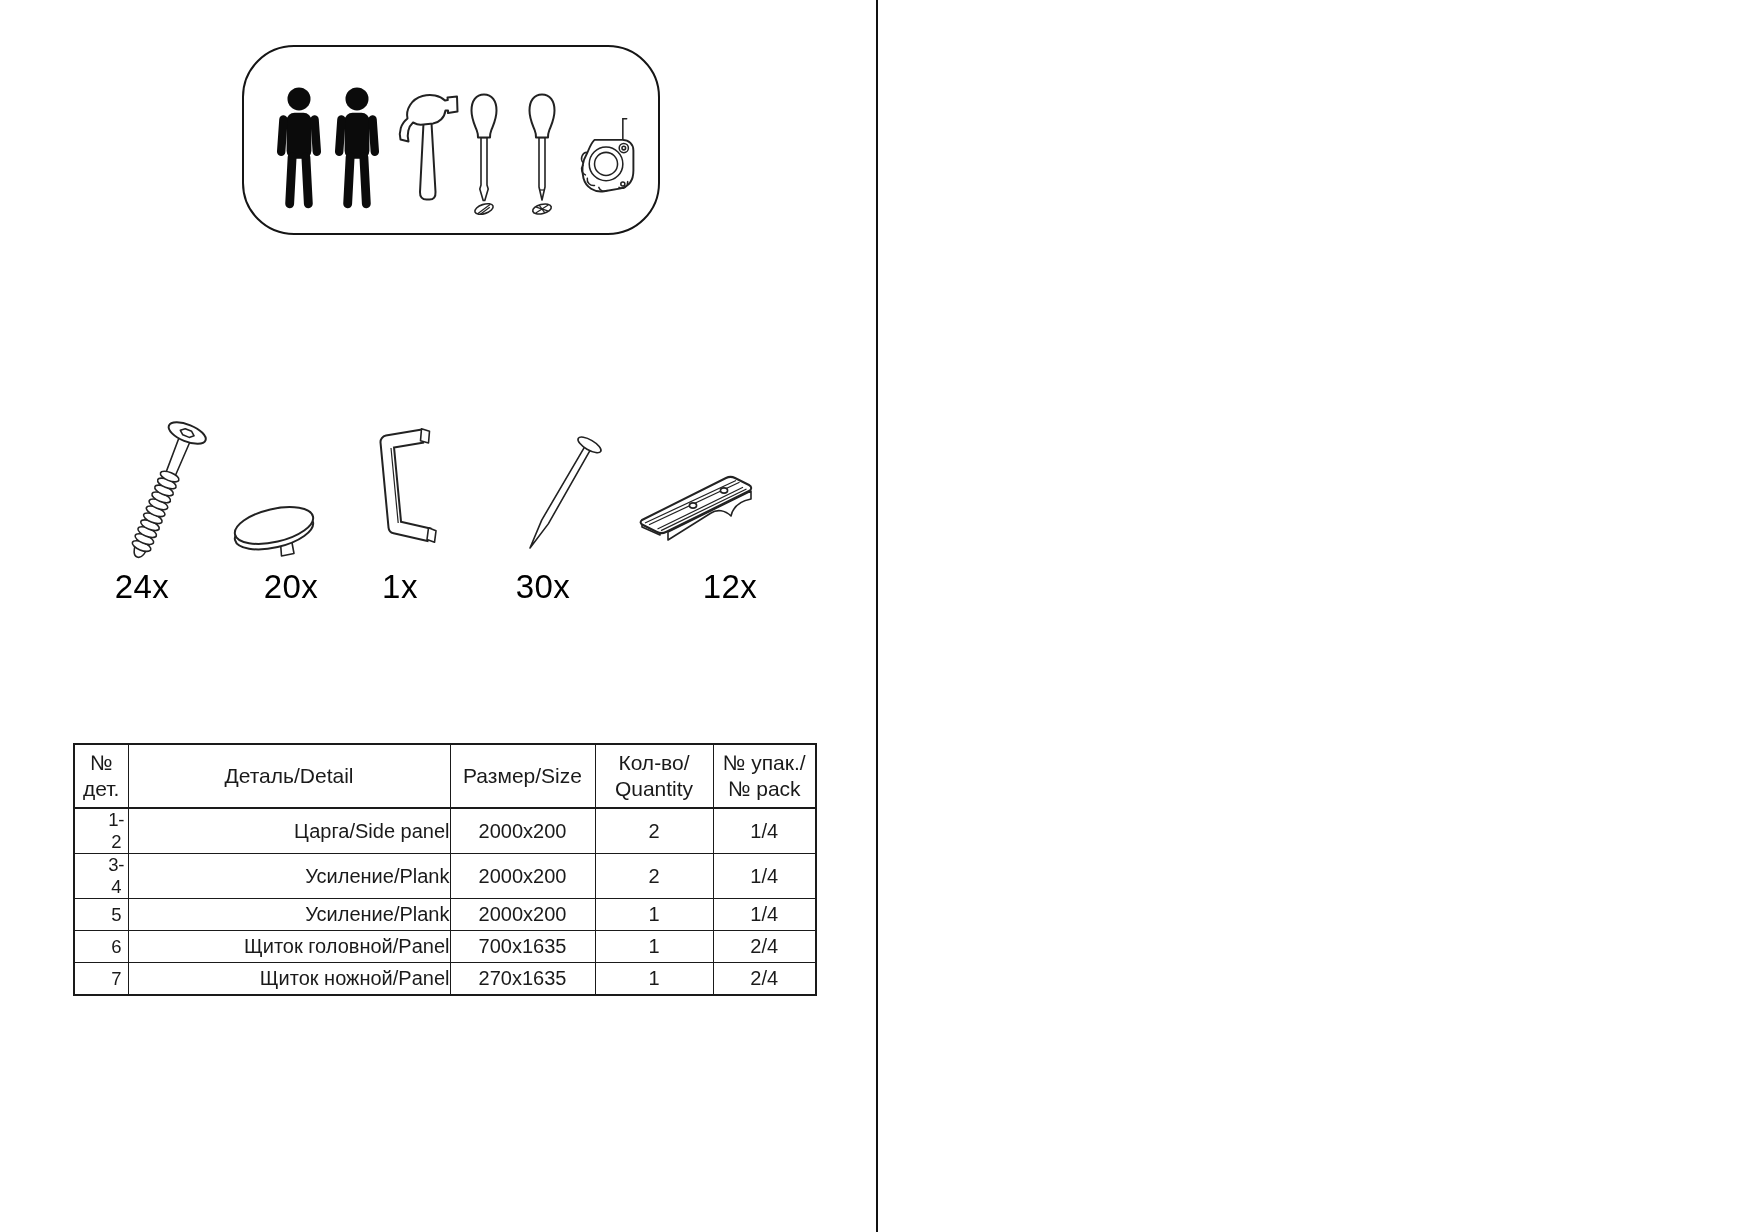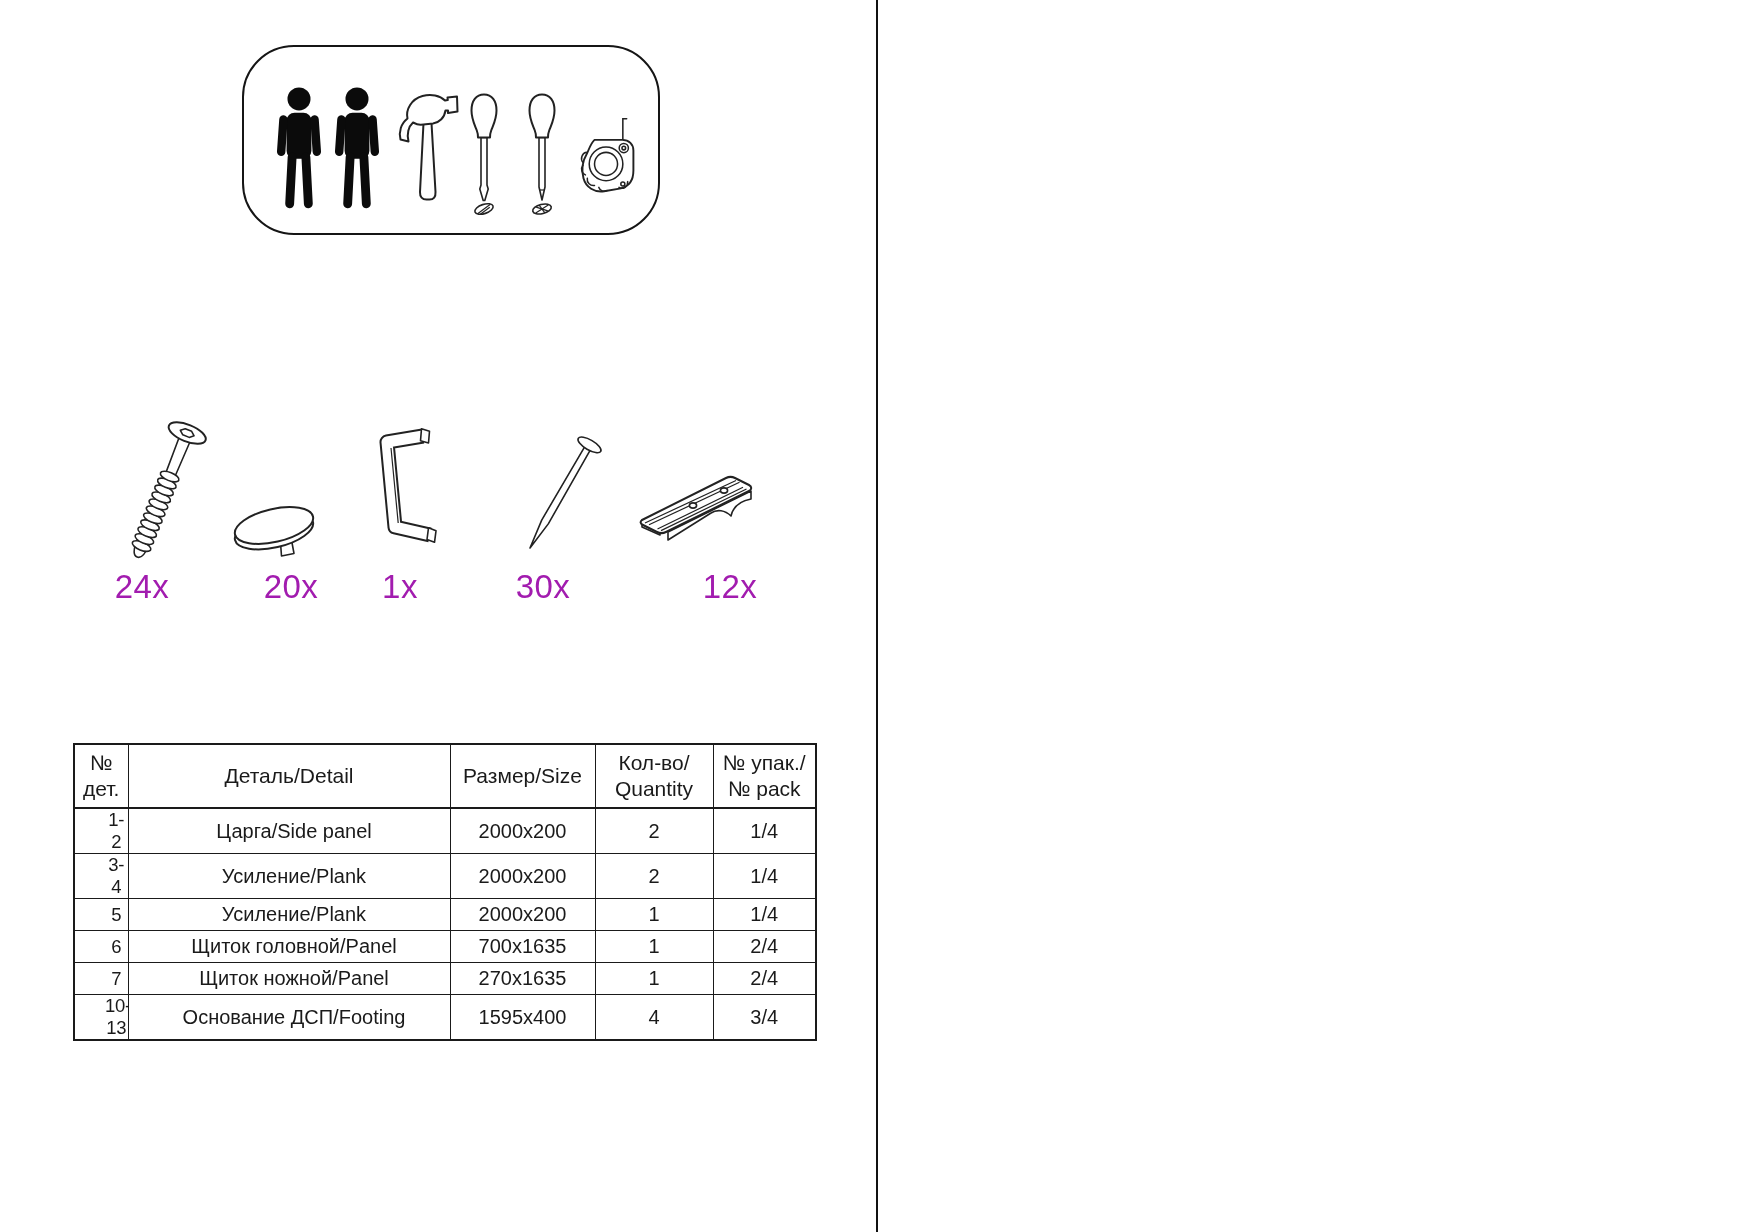--- a/index.html
+++ b/index.html
@@ -21,38 +21,38 @@
   .oln{fill:#ffffff;stroke:#222;stroke-width:2;stroke-linejoin:round;stroke-linecap:round;}
   .oln15{fill:#ffffff;stroke:#222;stroke-width:1.6;stroke-linejoin:round;}
   .lnn{fill:none;stroke:#222;stroke-width:1.6;stroke-linecap:round;}
   .lnthin{fill:none;stroke:#222;stroke-width:1.2;}
   .blk{fill:#0b0b0b;stroke:none;}
 
   
   .hw{position:absolute;}
   .qty{
     position:absolute;width:140px;text-align:center;top:568px;
-    font-size:33px;letter-spacing:0.5px;color:#a21caf;
+    font-size:33px;letter-spacing:0.5px;color:#000000;
   }
 
   
   #partstable{
     position:absolute;left:73px;top:743px;border-collapse:collapse;table-layout:fixed;
     width:742px;
   }
   #partstable td{
     border:1.6px solid #1a1a1a;vertical-align:middle;text-align:center;
     padding:0;overflow:hidden;
   }
   #partstable{border:2.2px solid #1a1a1a;}
   #partstable thead td{
     height:62px;font-size:21px;line-height:1.22;white-space:pre-line;border-bottom:2.2px solid #1a1a1a;
   }
   #partstable tbody td{height:31px;font-size:20px;}
-  #partstable tbody td.cdetail{text-align:center;padding-left:10px;}
+  #partstable tbody td.cdetail{text-align:right;padding-left:10px;}
   #partstable tbody td.cno{font-size:18.5px;letter-spacing:-0.3px;padding-left:30px;}
 </style>
 </head>
 <body>
 
 <div id="page">
 
   <div id="fold"></div>
 
   <div id="toolsbox">
@@ -233,23 +233,16 @@
         <td>1</td>
         <td>2/4</td>
       </tr>
       <tr>
         <td class="cno">7</td>
         <td class="cdetail">Щиток ножной/Panel</td>
         <td>270x1635</td>
         <td>1</td>
         <td>2/4</td>
       </tr>
-      <tr>
-        <td class="cno">10-13</td>
-        <td class="cdetail">Основание ДСП/Footing</td>
-        <td>1595x400</td>
-        <td>4</td>
-        <td>3/4</td>
-      </tr>
     </tbody>
   </table>
 
 </div>
 
 </body></html>

